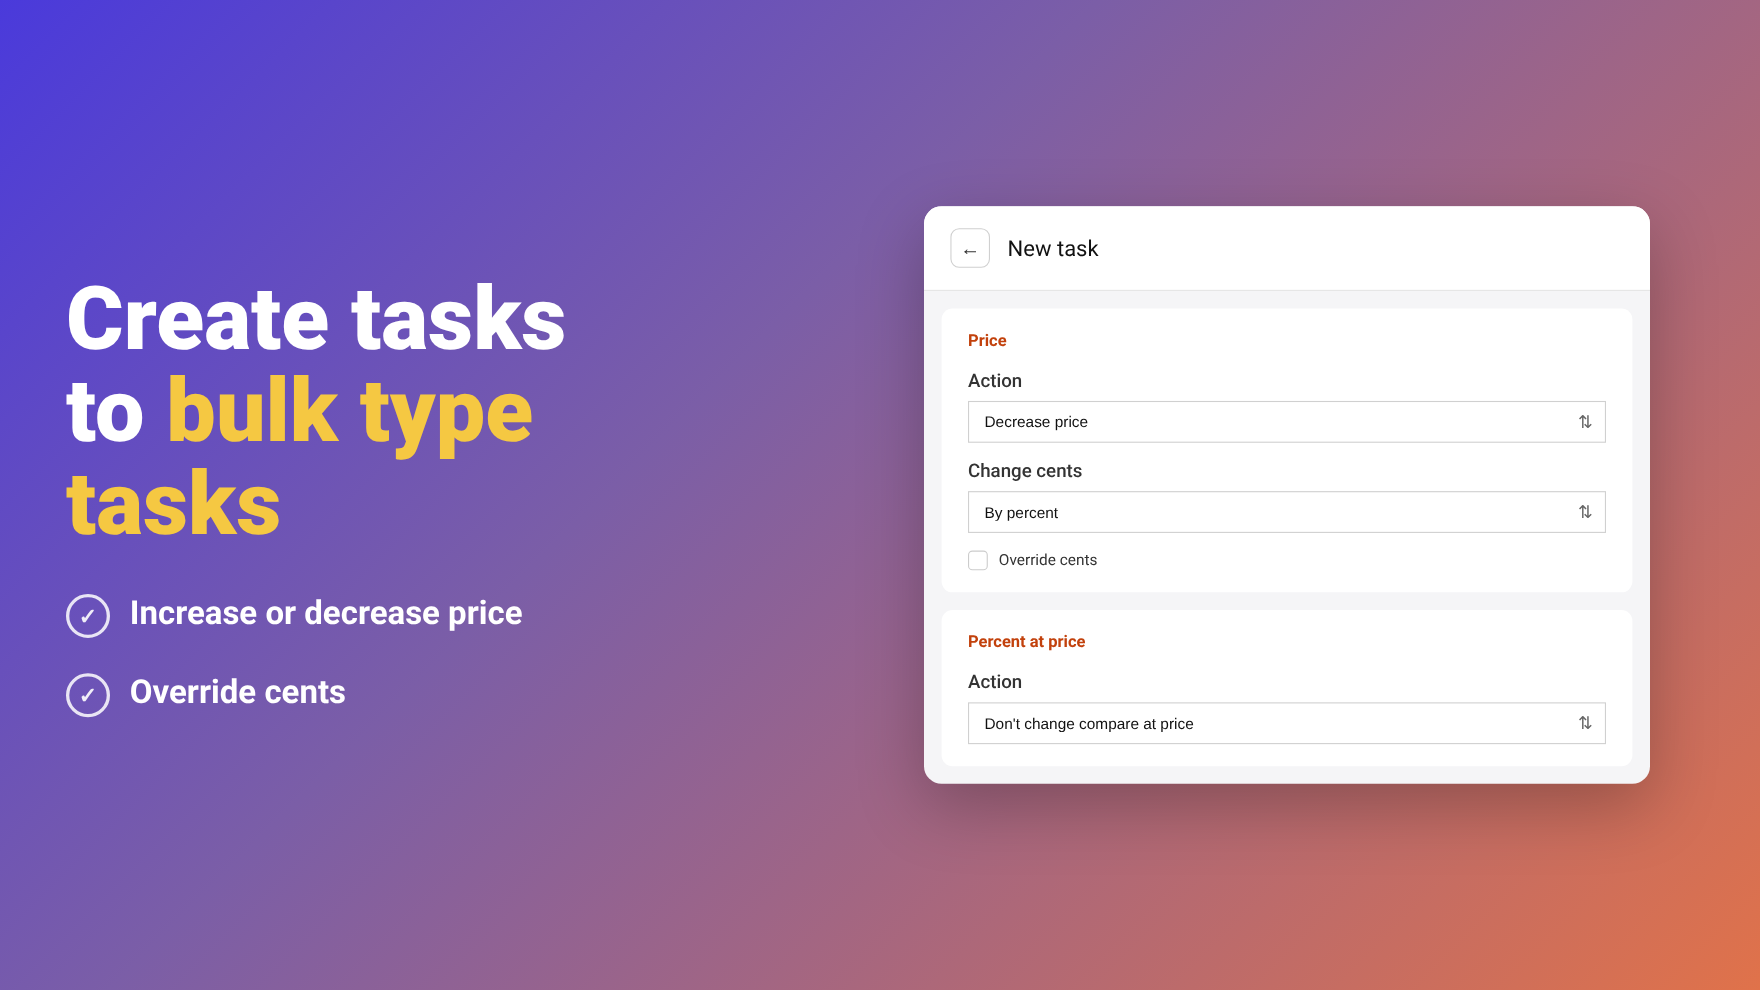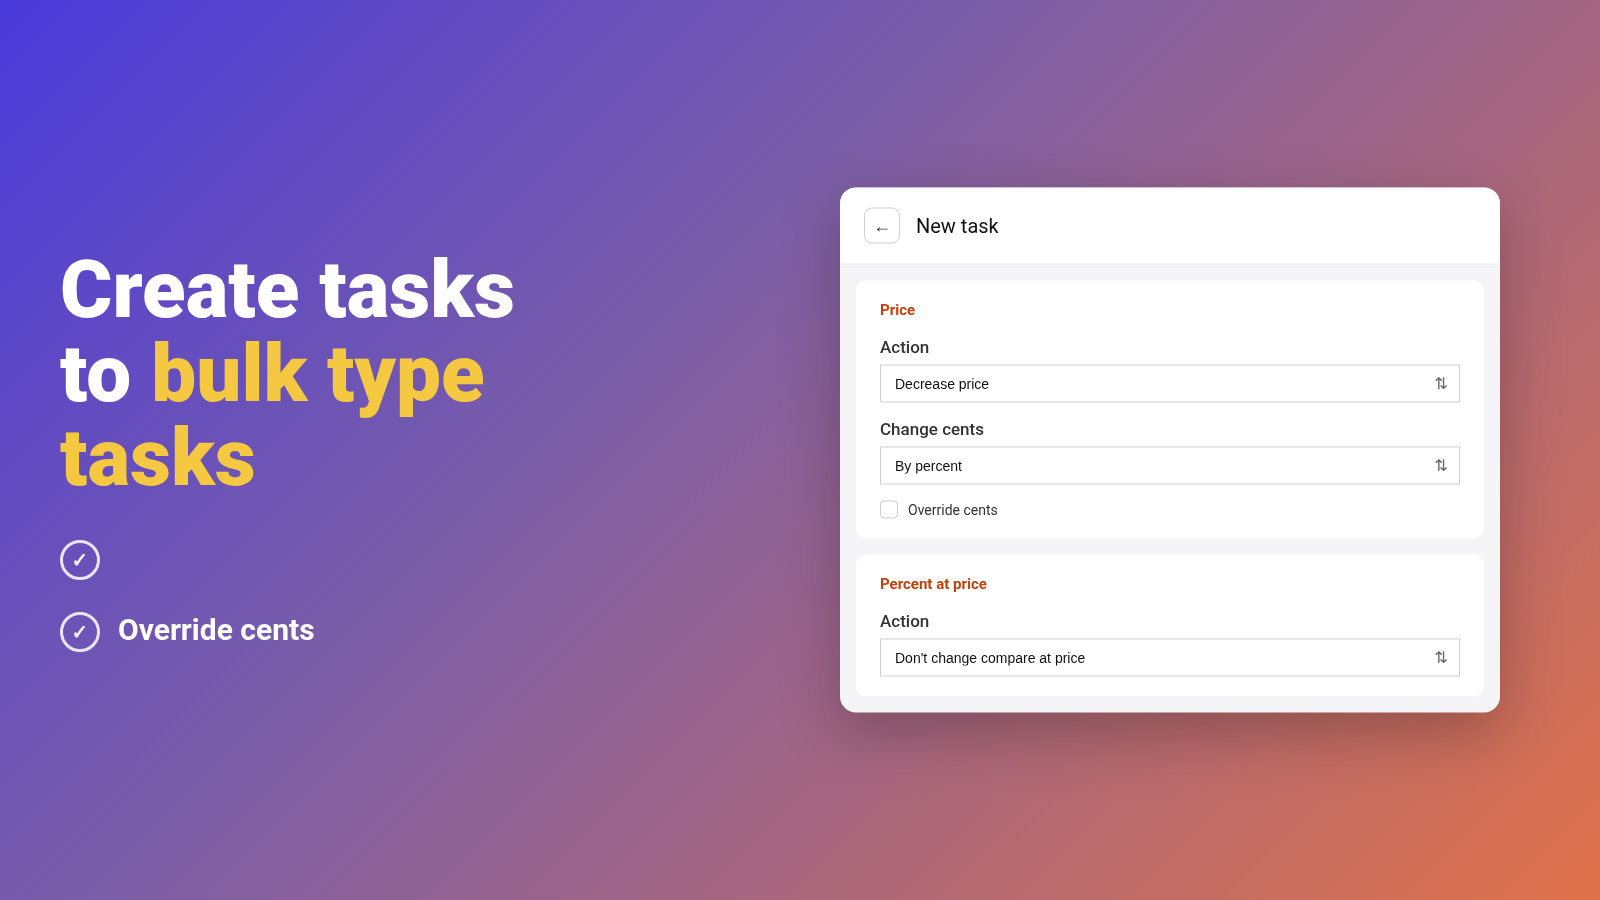--- a/index.html
+++ b/index.html
@@ -235,20 +235,21 @@
 <div class="left-panel">
   <h1 class="hero-title">
     <span>Create tasks</span><br>
     <span>to </span><span class="highlight">bulk type</span><br>
     <span class="highlight">tasks</span>
   </h1>
 
   <ul class="features-list">
     <li class="feature-item">
       <div class="check-icon"></div>
+      <span>Increase or decrease price</span>
     </li>
     <li class="feature-item">
       <div class="check-icon"></div>
       <span>Override cents</span>
     </li>
   </ul>
 </div>
 
 <div class="right-panel">
   <div class="card">

